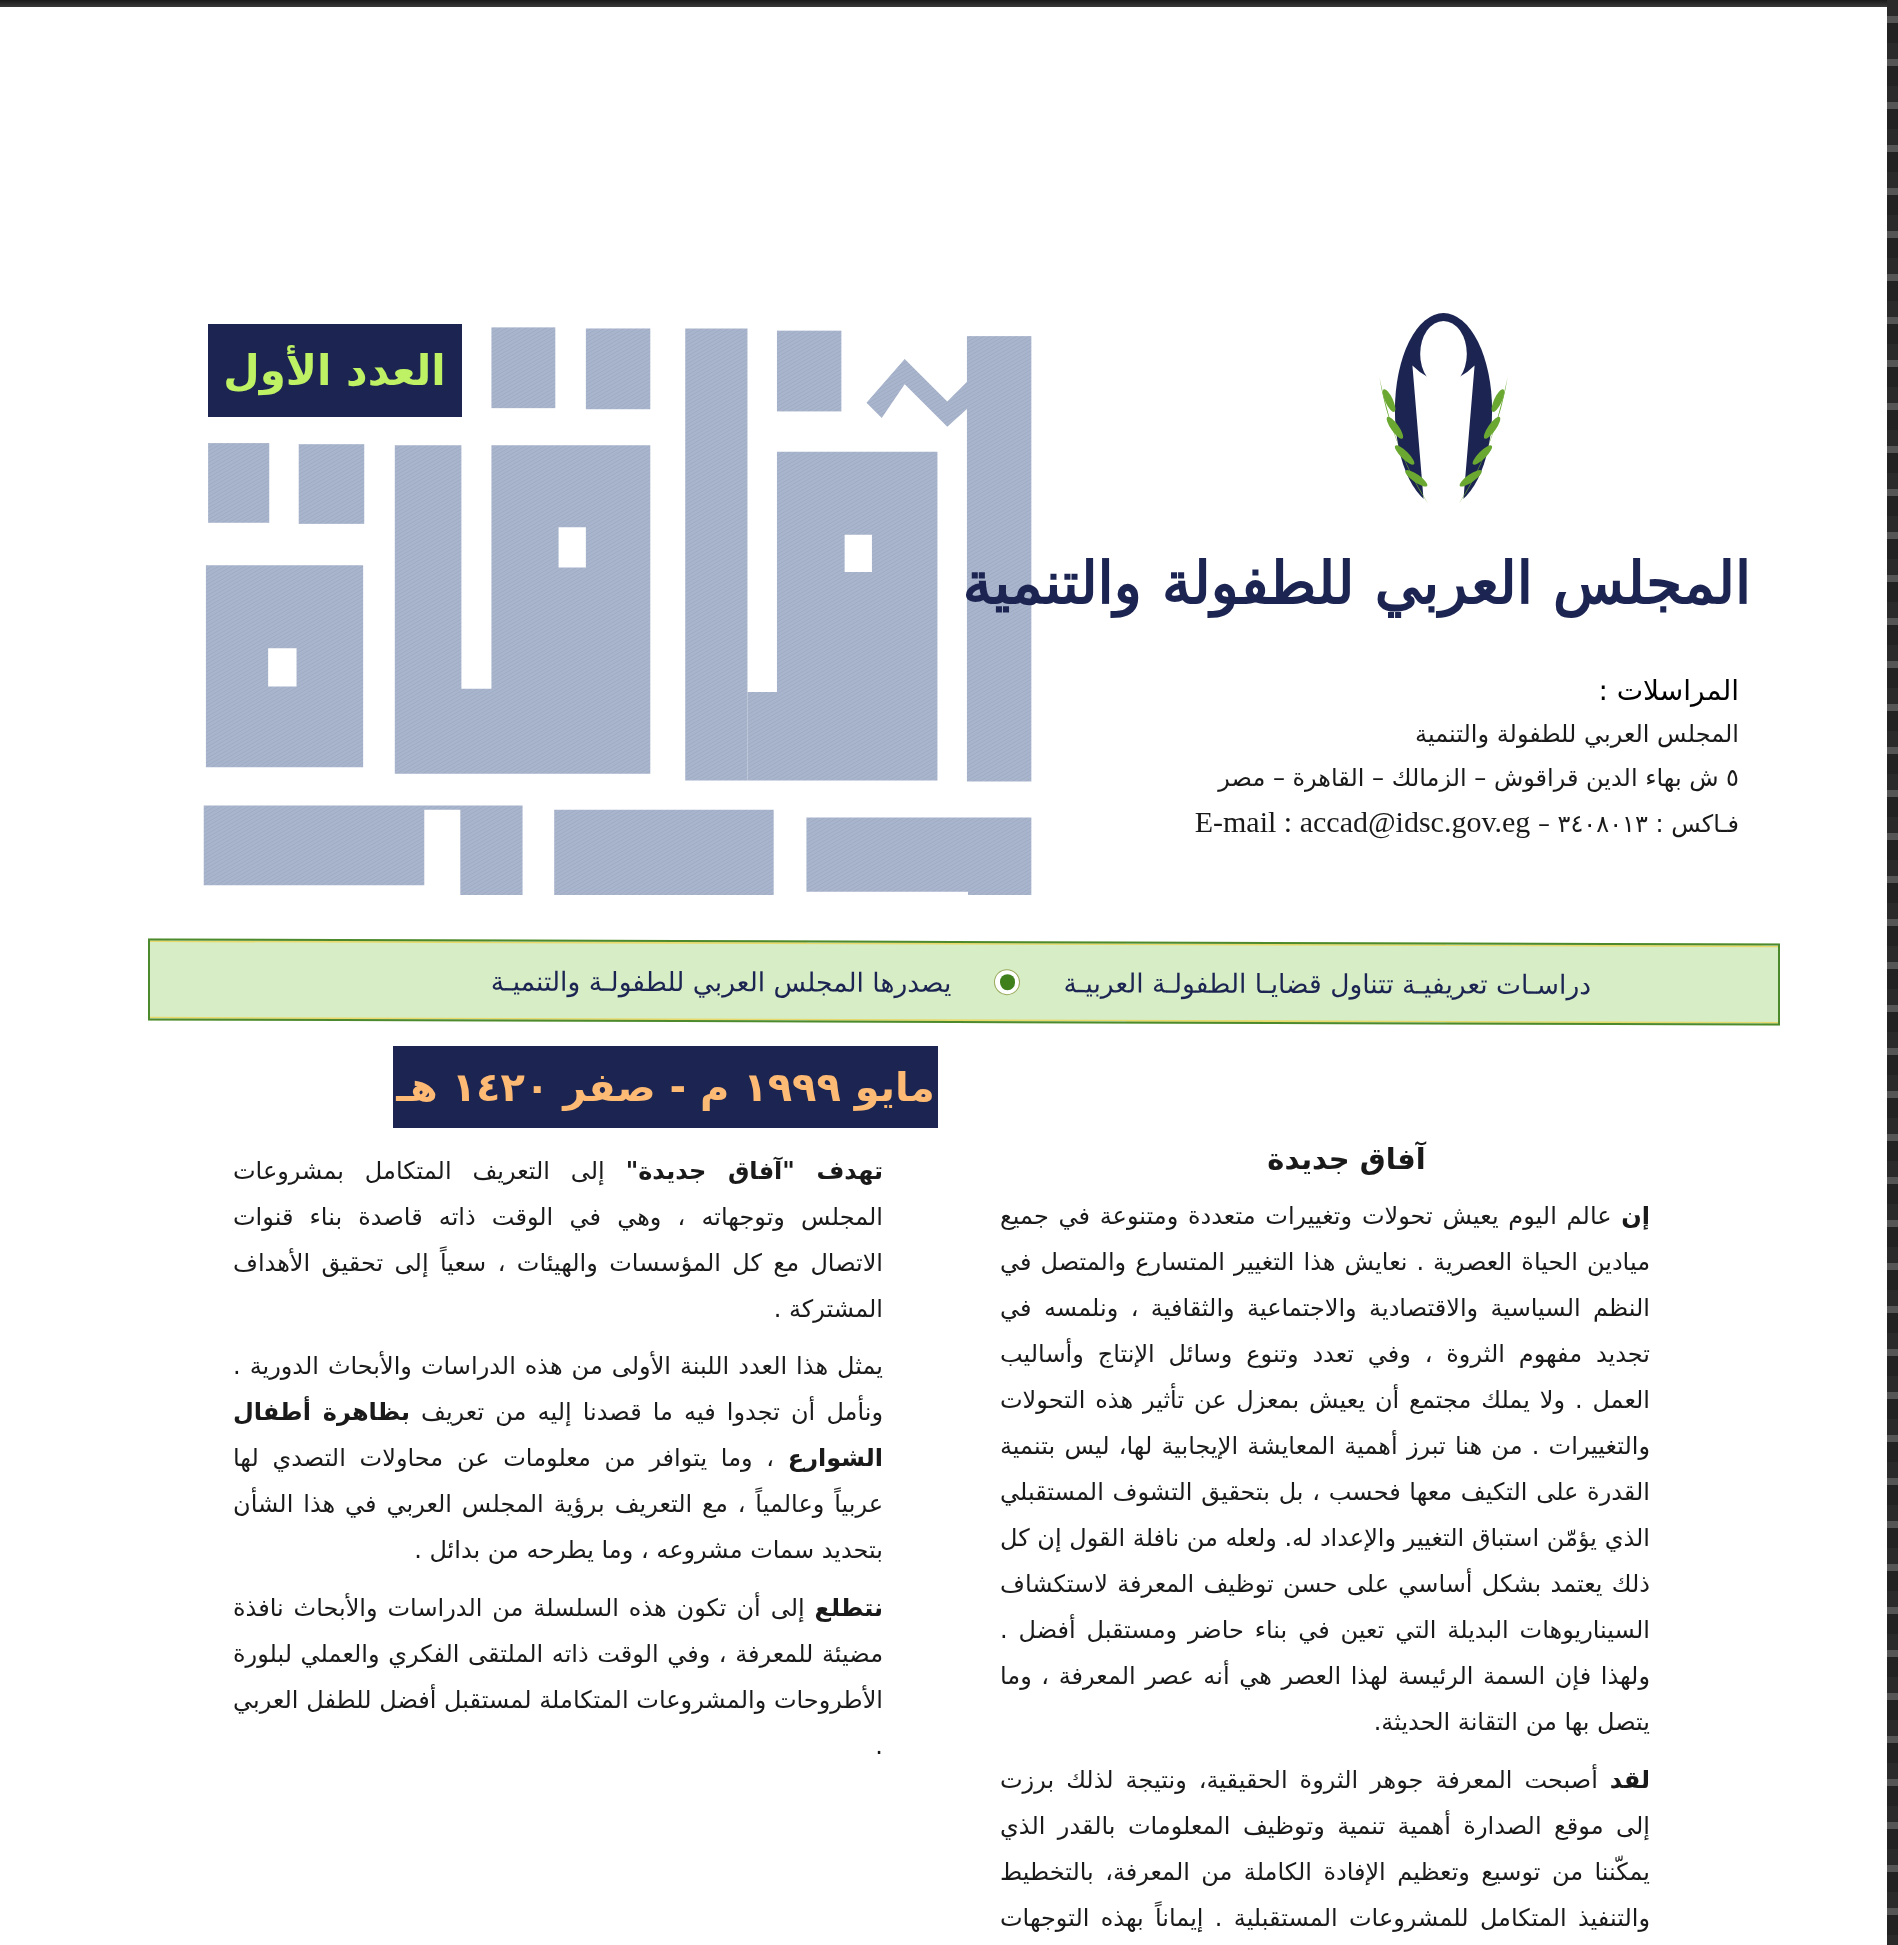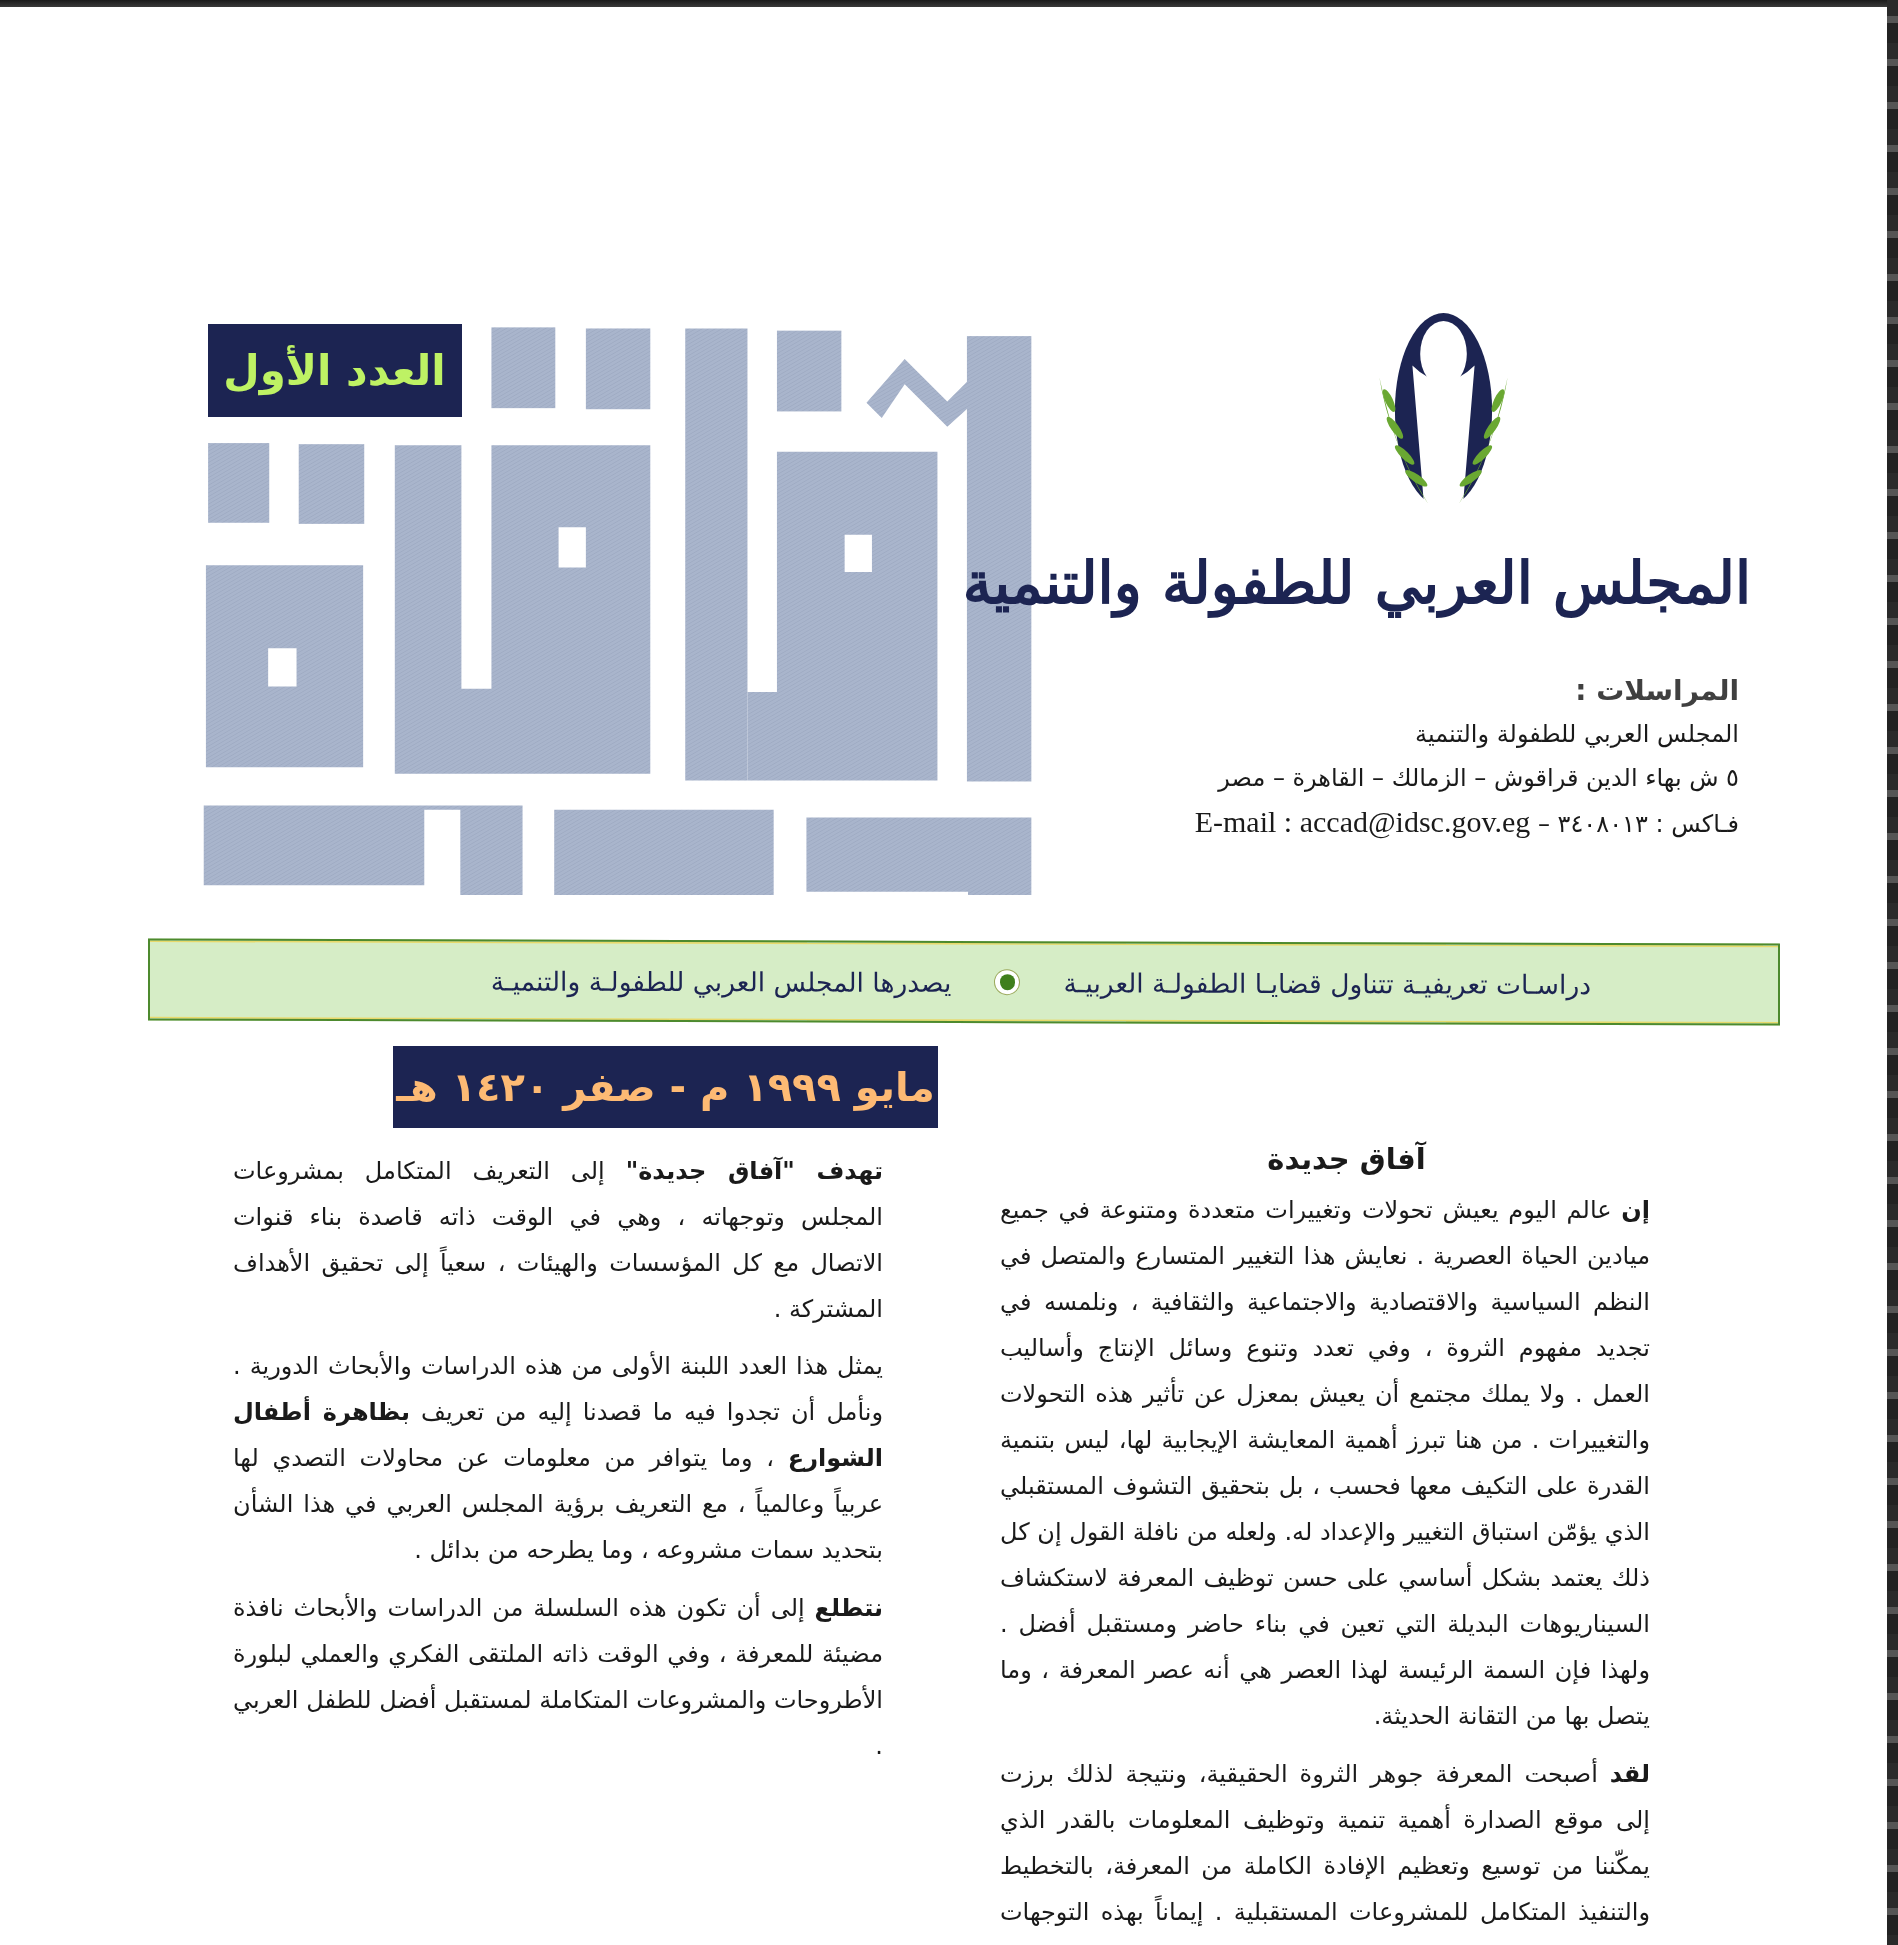--- a/index.html
+++ b/index.html
@@ -29,21 +29,21 @@
   .org-name {
     position:absolute; left:1121px; top:549px; width:630px; height:66px;
     font-family:"DejaVu Serif", serif; font-weight:bold; font-size:58px; color:#1c2452;
     direction:rtl; text-align:center; white-space:nowrap; letter-spacing:-1.6px;
   }
 
   .contacts {
     position:absolute; left:1093px; top:669px; width:646px;
     direction:rtl; text-align:right; font-family:"DejaVu Sans", sans-serif;
   }
-  .contacts .heading { font-weight:bold; font-size:28px; line-height:43px; color:#404040; }
+  .contacts .heading { font-weight:normal; font-size:28px; line-height:43px; color:#000000; }
   .contacts .line { font-size:24px; line-height:44px; white-space:nowrap; color:#1a1a1a; }
   .contacts .line .ltr { direction:ltr; unicode-bidi:embed; font-family:"Liberation Serif", serif; font-size:30px; }
 
   .banner {
     position:absolute; left:148px; top:941px; width:1628px; height:78px;
     background:#d6edc6; border:2.3px solid #4d8a2e;
     box-shadow: inset 0 1.6px 0 #e8d96a, inset 0 -1.6px 0 #e8d96a;
     direction:rtl; display:flex; align-items:center; justify-content:flex-start;
     transform:skewY(0.18deg);
   }
@@ -57,21 +57,21 @@
 
   .col {
     position:absolute; direction:rtl; text-align:justify; text-align-last:right;
     font-size:24px; line-height:46px; color:#1a1a1a;
   }
   .col.right { left:1000px; top:1136px; width:693px; }
   .col.left  { left:233px;  top:1136px; width:693px; }
   .col p { margin:0; }
   .col .para-gap { height:11.7px; }
   .col b { font-weight:bold; }
-  .col .title { text-align:center; text-align-last:center; font-weight:bold; font-size:29px; line-height:47px; margin-bottom:4px; }
+  .col .title { text-align:center; text-align-last:center; font-weight:bold; font-size:29px; line-height:47px; margin-bottom:10px; }
   .col .indent { padding-right:43px; }
 </style>
 </head>
 <body>
 
 <div class="scan-top"></div>
 <div class="scan-right"></div>
 
 <div class="masthead">
   <svg viewBox="0 0 1568 1070" preserveAspectRatio="none">

